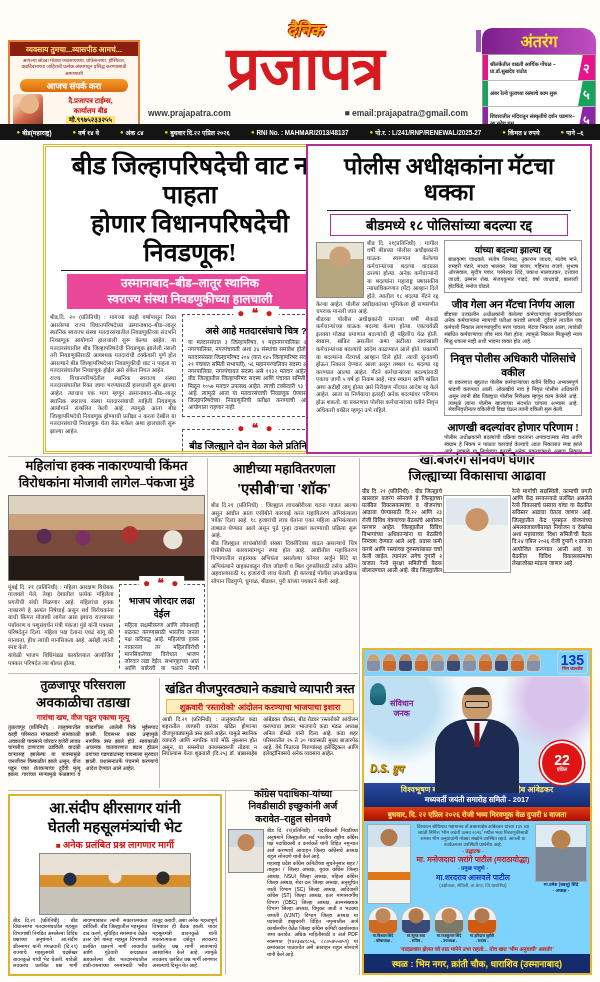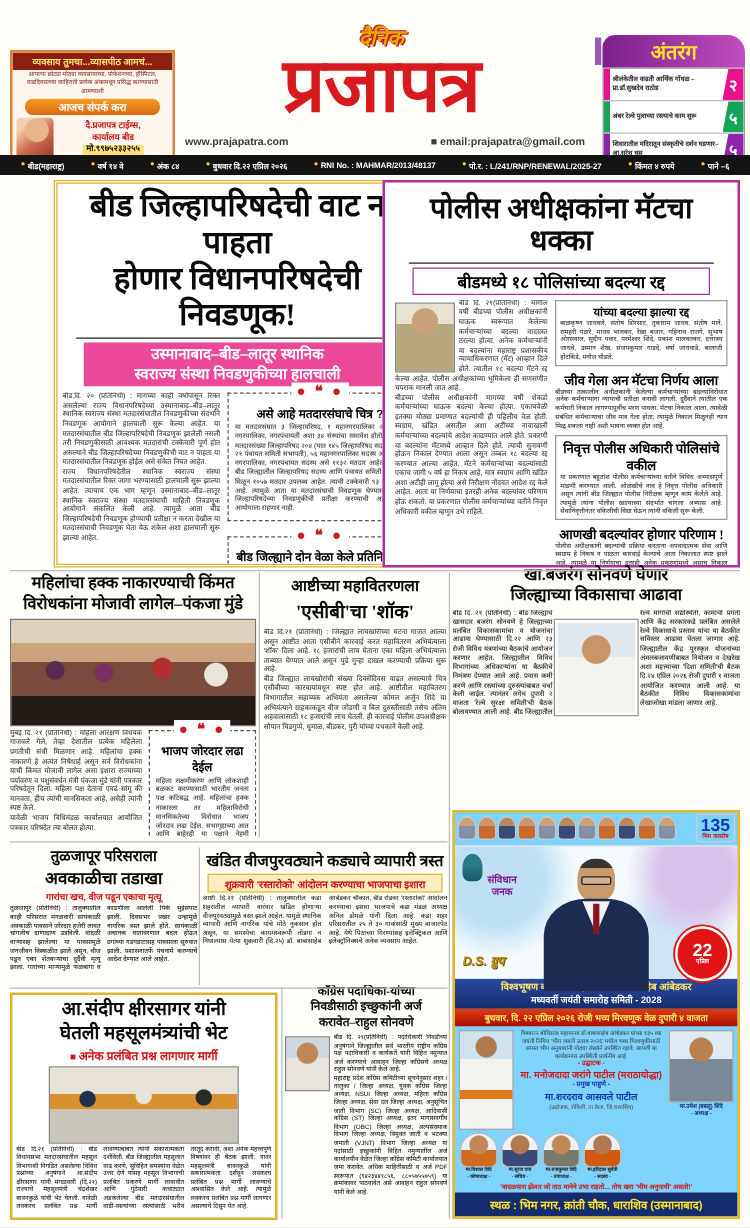--- a/index.html
+++ b/index.html
@@ -418,21 +418,21 @@
         <div class="amb-tie"></div>
       </div>
       <div class="badge22">
         <div class="d">22</div>
         <div class="m">एप्रिल</div>
       </div>
       <div class="dsgroup">D.S. ग्रुप</div>
     </div>
     <div class="ad-blue">
       <div class="l1">विश्वभूषण बोधीसत्व महामानव डॉ.बाबासाहेब आंबेडकर</div>
-      <div class="l2">मध्यवर्ती जयंती समारोह समिती - 2028</div>
+      <div class="l2">मध्यवर्ती जयंती समारोह समिती - 2017</div>
     </div>
     <div class="ad-red">बुधवार, दि. २२ एप्रिल २०२६ रोजी भव्य मिरवणूक वेळ दुपारी ४ वाजता</div>
     <div class="ad-invite">
       <div class="jarange"></div>
       <div class="inv-mid">
         <div class="inv-note">विश्वरत्न बोधिसत्व महामानव डॉ.बाबासाहेब आंबेडकर यांच्या १३५ व्या जयंती निमित्त 'भीम जयंती उत्सव २०२६' मधील भव्य मिरवणुकीसाठी समस्त भीम अनुयायांनी मोठ्या संख्येने उपस्थित रहावे. आपली या कार्यक्रमास उपस्थिती प्रार्थनीय आहे.</div>
         <div class="role">- उद्घाटक -</div>
         <div class="chief">मा. मनोजदादा जरांगे पाटील (मराठायोद्धा)</div>
         <div class="role2">- प्रमुख पाहुणे -</div>
         <div class="guest">मा.शरदराव आसवले पाटील</div>

